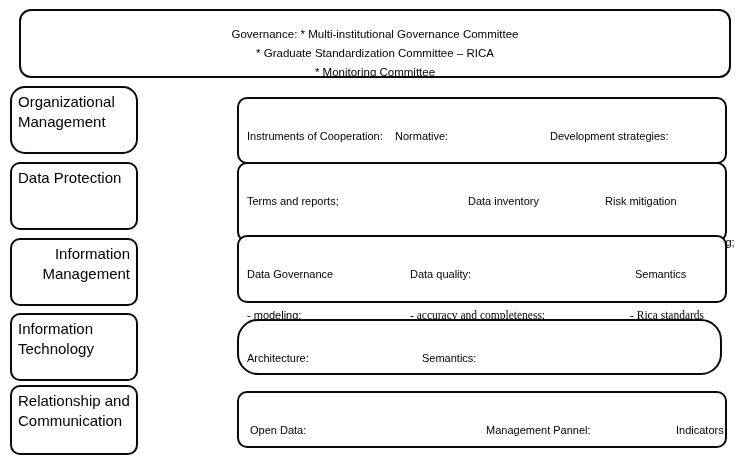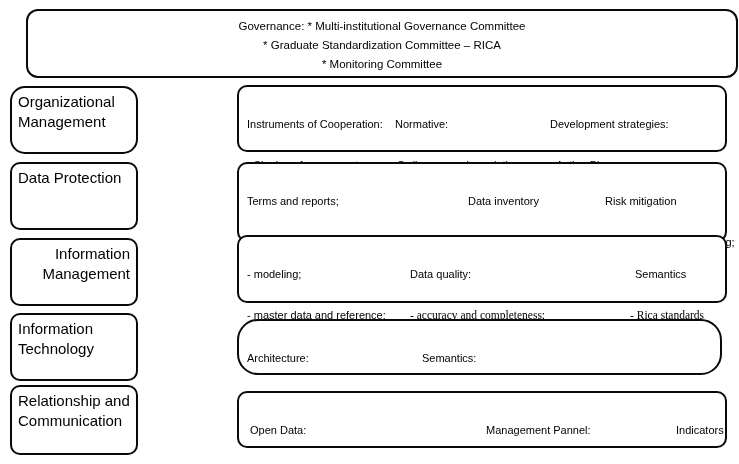--- a/index.html
+++ b/index.html
@@ -12,25 +12,25 @@
   .canvas{position:relative;width:739px;height:464px;background:#fff;overflow:hidden;}
   .box{
     position:absolute;
     background:#fff;
     border:2px solid #0a0a0a;
     border-radius:10px;
     box-sizing:border-box;
   }
   
   .gov{
-    left:26px;top:9px;width:712px;height:69px;
+    left:19px;top:9px;width:712px;height:69px;
     border-radius:12px;
     text-align:center;
     font-size:11.5px;
-    padding-top:6px;
+    padding-top:14px;
   }
   .gov div{line-height:19px;white-space:pre;}
   
   .leftbox{
     left:10px;width:128px;
     font-size:15px;
     padding:4px 6px 0 6px;
   }
   .leftlabel{line-height:20px;}
   
@@ -61,21 +61,21 @@
   <div class="box leftbox" style="top:238px;height:68px;text-align:right;">
     <div class="leftlabel">Information Management</div>
   </div>
   <div class="box leftbox" style="top:313px;height:68px;">
     <div class="leftlabel">Information Technology</div>
   </div>
   <div class="box leftbox" style="top:385px;height:70px;">
     <div class="leftlabel">Relationship and Communication</div>
   </div>
 
-  <div class="box rightbox" style="top:85px;height:67px;">
+  <div class="box rightbox" style="top:97px;height:67px;">
     <div class="col" style="left:8px;">
       <div>Instruments of Cooperation:</div>
       <div>- Signing of agreement;</div>
       <div>- Team assignment;</div>
       <div>- Communication channels;</div>
     </div>
     <div class="col" style="left:151px;">
       <div class="hi">Normative:</div>
       <div>- Ordinance and regulation;</div>
       <div>- Protocol of accession;</div>
@@ -100,20 +100,21 @@
     </div>
     <div class="col" style="left:358px;">
       <div class="hi2">Risk mitigation</div>
       <div>- Access control and editing;</div>
       <div> - Cryptography;</div>
     </div>
   </div>
 
   <div class="box rightbox" style="top:235px;height:68px;">
     <div class="col" style="left:8px;">
+      <div>Data Governance</div>
       <div>- modeling;</div>
       <div>- master data and reference;</div>
       <div>- metadata;</div>
     </div>
     <div class="col" style="left:171px;">
       <div>Data quality:</div>
       <div class="serif">- accuracy and completeness;</div>
       <div>-  persistent IDs;</div>
       <div>- Certified sources;</div>
       <div> - Data development stage;</div>

